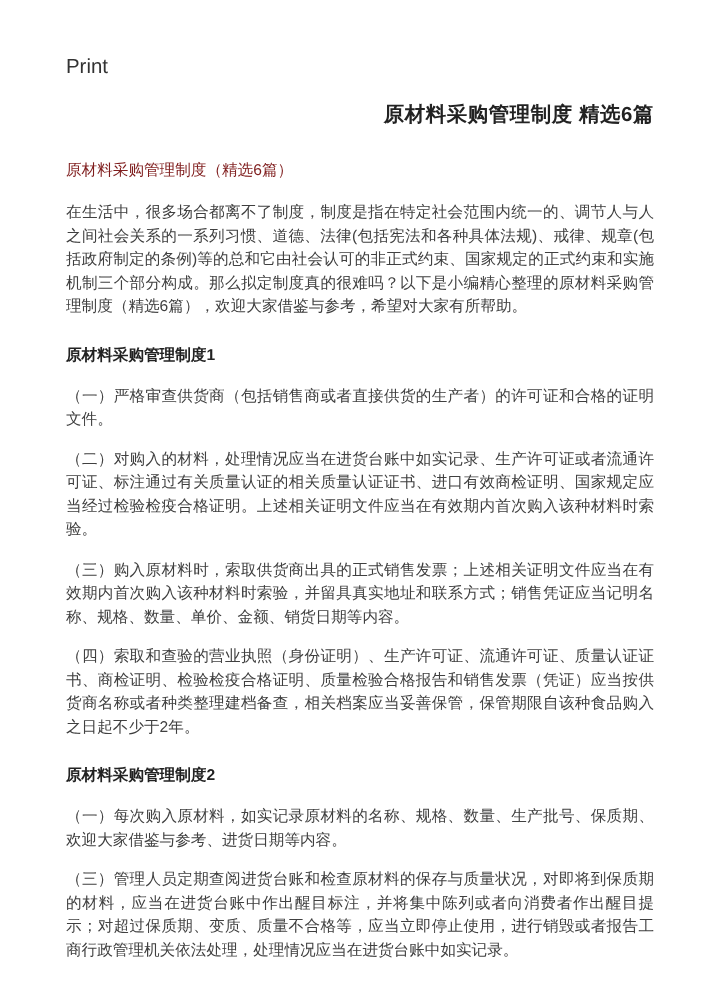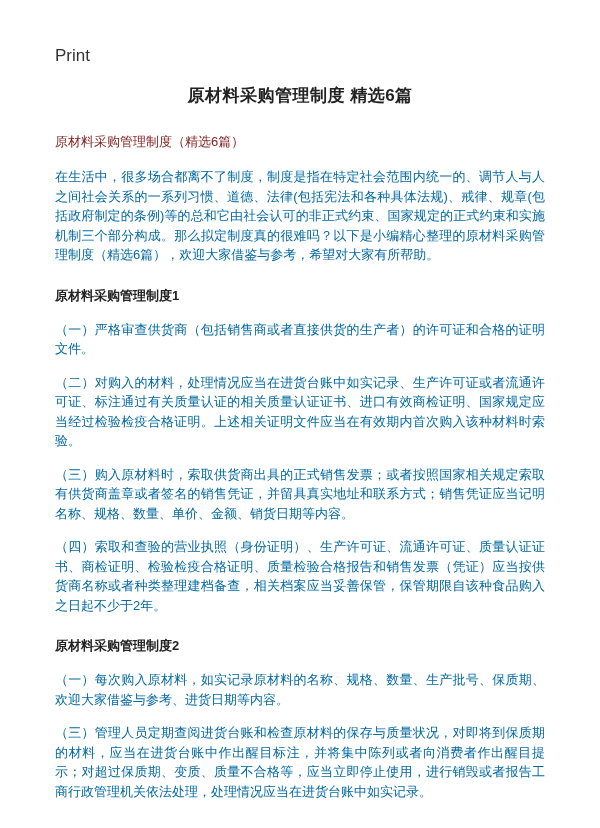--- a/index.html
+++ b/index.html
@@ -20,35 +20,35 @@
     .print-label {
       font-size: 17px;
       color: #333333;
       margin: 0 0 18px 0;
       cursor: pointer;
     }
     .title {
       font-size: 17px;
       font-weight: bold;
       color: #222222;
-      text-align: center;
+      text-align: right;
       margin: 0 0 26px 0;
       letter-spacing: 0.5px;
     }
     .subtitle {
       font-size: 13px;
       margin: 0 0 16px 0;
       color: #7f1d1d;
     }
     .para {
       font-size: 13px;
       line-height: 19.5px;
       text-align: justify;
       margin: 0 0 14px 0;
-      color: #0369a1;
+      color: #404040;
     }
     .heading {
       font-size: 13px;
       font-weight: bold;
       color: #222222;
       margin: 22px 0 15px 0;
     }
   </style>
 </head>
 <body>
@@ -62,21 +62,21 @@
   <p class="subtitle">原材料采购管理制度（精选6篇）</p>
 
   <p class="para">在生活中，很多场合都离不了制度，制度是指在特定社会范围内统一的、调节人与人之间社会关系的一系列习惯、道德、法律(包括宪法和各种具体法规)、戒律、规章(包括政府制定的条例)等的总和它由社会认可的非正式约束、国家规定的正式约束和实施机制三个部分构成。那么拟定制度真的很难吗？以下是小编精心整理的原材料采购管理制度（精选6篇），欢迎大家借鉴与参考，希望对大家有所帮助。</p>
 
   <h2 class="heading">原材料采购管理制度1</h2>
 
   <p class="para">（一）严格审查供货商（包括销售商或者直接供货的生产者）的许可证和合格的证明文件。</p>
 
   <p class="para">（二）对购入的材料，处理情况应当在进货台账中如实记录、生产许可证或者流通许可证、标注通过有关质量认证的相关质量认证证书、进口有效商检证明、国家规定应当经过检验检疫合格证明。上述相关证明文件应当在有效期内首次购入该种材料时索验。</p>
 
-  <p class="para">（三）购入原材料时，索取供货商出具的正式销售发票；或者按照国家相关规定索取有供货商盖章或者签名的销售凭证，并留具真实地址和联系方式；销售凭证应当记明名称、规格、数量、单价、金额、销货日期等内容。</p>
+  <p class="para">（三）购入原材料时，索取供货商出具的正式销售发票；上述相关证明文件应当在有效期内首次购入该种材料时索验，并留具真实地址和联系方式；销售凭证应当记明名称、规格、数量、单价、金额、销货日期等内容。</p>
 
   <p class="para">（四）索取和查验的营业执照（身份证明）、生产许可证、流通许可证、质量认证证书、商检证明、检验检疫合格证明、质量检验合格报告和销售发票（凭证）应当按供货商名称或者种类整理建档备查，相关档案应当妥善保管，保管期限自该种食品购入之日起不少于2年。</p>
 
   <h2 class="heading">原材料采购管理制度2</h2>
 
   <p class="para">（一）每次购入原材料，如实记录原材料的名称、规格、数量、生产批号、保质期、欢迎大家借鉴与参考、进货日期等内容。</p>
 
 
   <p class="para">（三）管理人员定期查阅进货台账和检查原材料的保存与质量状况，对即将到保质期的材料，应当在进货台账中作出醒目标注，并将集中陈列或者向消费者作出醒目提示；对超过保质期、变质、质量不合格等，应当立即停止使用，进行销毁或者报告工商行政管理机关依法处理，处理情况应当在进货台账中如实记录。</p>
 

